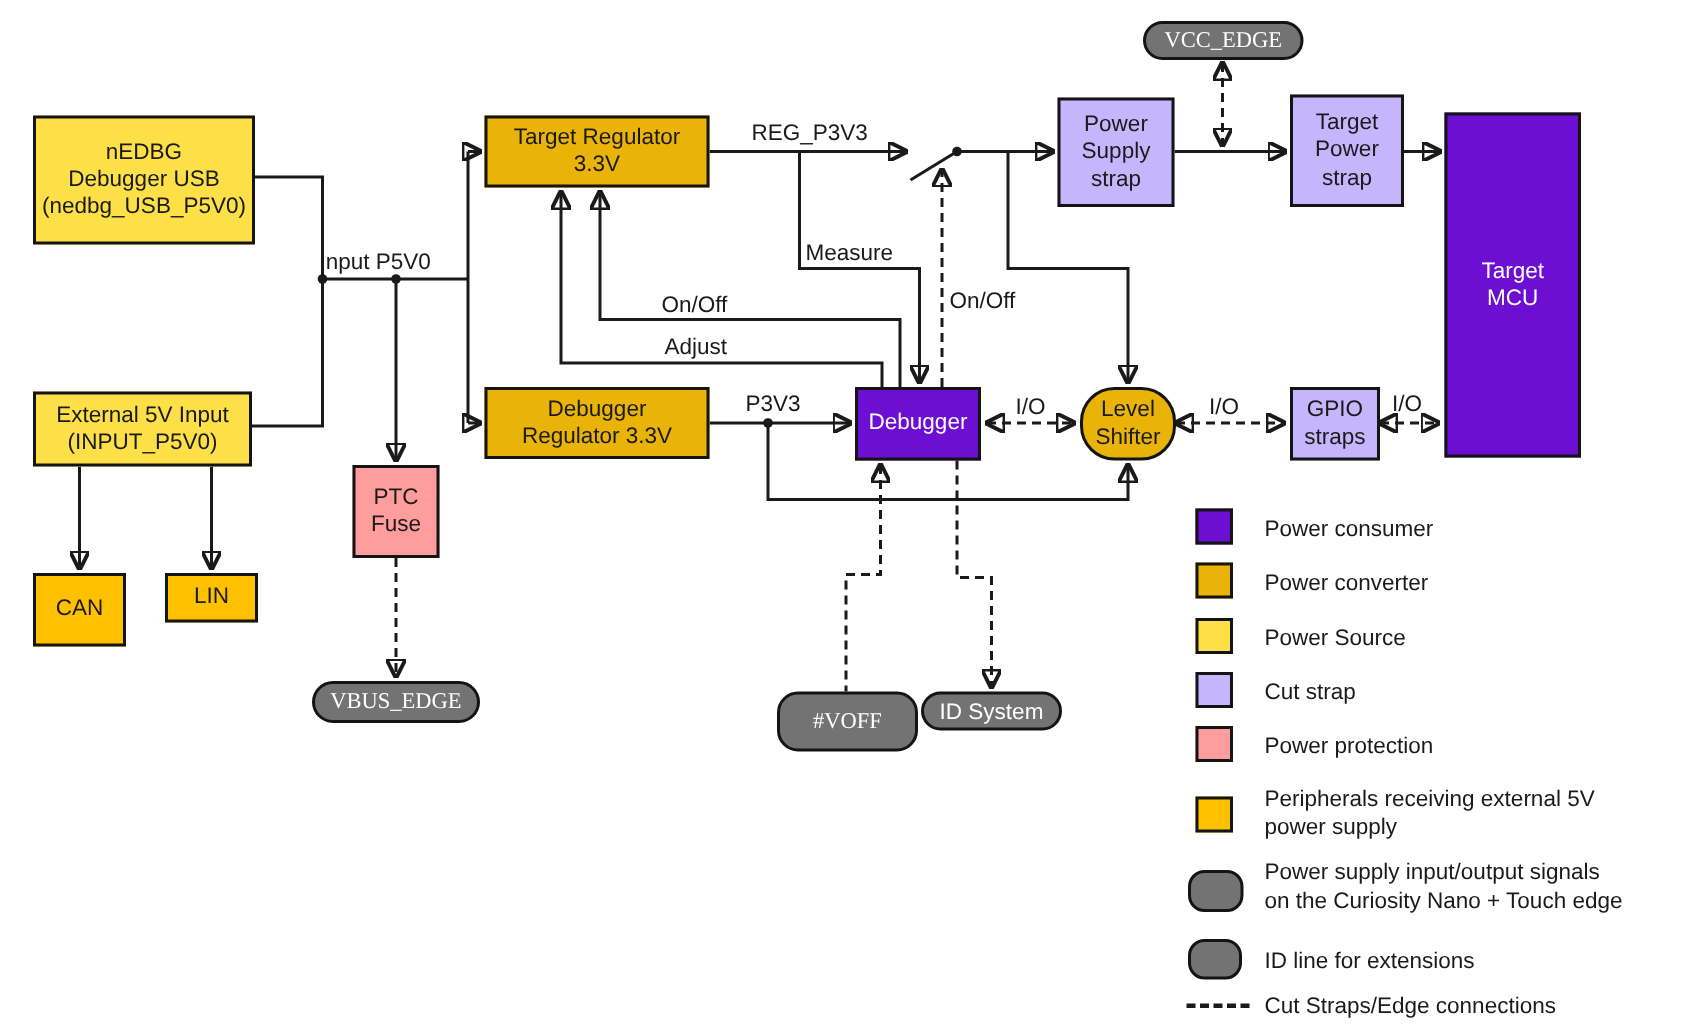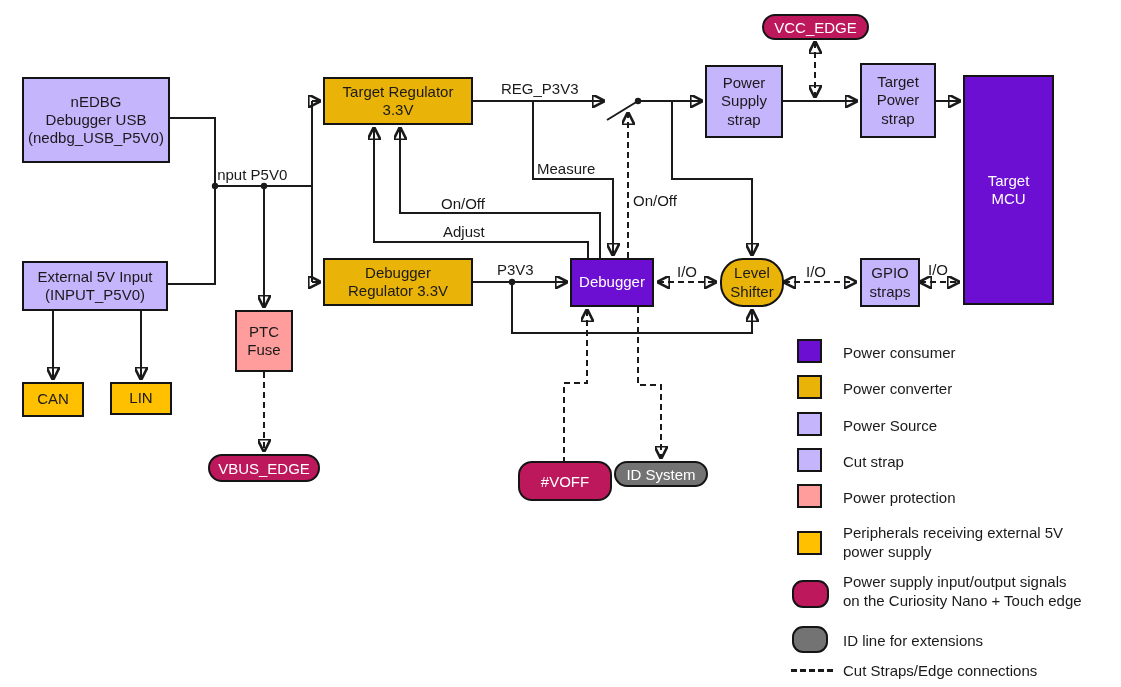--- a/index.html
+++ b/index.html
@@ -10,32 +10,32 @@
   .wires{position:absolute;left:0;top:0;width:1121px;height:687px;}
   .wires path{fill:none;stroke:#1a1a1a;stroke-width:2;}
   .wires path.dash{stroke-dasharray:6 4;}
   .wires circle{fill:#1a1a1a;stroke:none;}
   .block{
     position:absolute;box-sizing:border-box;border:2px solid #141414;
     display:flex;flex-direction:column;align-items:center;justify-content:center;
     text-align:center;font-size:15px;line-height:1.22;z-index:2;
   }
   .block span{display:block;white-space:nowrap;}
-  .c-source{background:#c4b5fd;align-items:center;}
+  .c-source{background:#fde047;align-items:center;}
   .c-conv{background:#eab308;}
   .c-consumer{background:#6d0fd2;color:#ffffff;}
   .c-cut{background:#c4b5fd;}
   .c-prot{background:#ff9c9c;}
   .c-periph{background:#ffc000;}
   .oval{
     position:absolute;box-sizing:border-box;border:2px solid #141414;border-radius:14px;
     display:flex;align-items:center;justify-content:center;color:#ffffff;
     font-size:15px;z-index:3;white-space:nowrap;
   }
-  .o-red{background:#be185d;}
+  .o-red{background:#737373;font-family:Liberation Serif, serif;}
   .o-black{background:#737373;}
   .wlabel{position:absolute;font-size:15px;white-space:nowrap;z-index:2;}
   .lg-swatch{position:absolute;box-sizing:border-box;width:25px;height:24px;border:2px solid #141414;z-index:2;}
   .lg-pill{position:absolute;box-sizing:border-box;border:2px solid #141414;border-radius:11px;z-index:2;}
   .lg-dash{position:absolute;width:42px;height:0;border-top:3px dashed #1a1a1a;z-index:2;}
   .lg-label{position:absolute;font-size:15px;line-height:19px;z-index:2;}
   .lg-label span{display:block;white-space:nowrap;}
 </style>
 </head>
 <body>
@@ -86,21 +86,21 @@
     <span>nEDBG</span>
     <span>Debugger USB</span>
     <span>(nedbg_USB_P5V0)</span>
   </div>
 
   <div class="block c-source" style="left:22px;top:261px;width:146px;height:50px;">
     <span>External 5V Input</span>
     <span>(INPUT_P5V0)</span>
   </div>
 
-  <div class="block c-periph" style="left:22px;top:382px;width:62px;height:35px;justify-content:center;">
+  <div class="block c-periph" style="left:22px;top:382px;width:62px;height:49px;justify-content:center;">
     <span>CAN</span>
   </div>
 
   <div class="block c-periph" style="left:110px;top:382px;width:62px;height:33px;">
     <span>LIN</span>
   </div>
 
   <div class="block c-prot" style="left:235px;top:310px;width:58px;height:62px;">
     <span>PTC</span>
     <span>Fuse</span>

